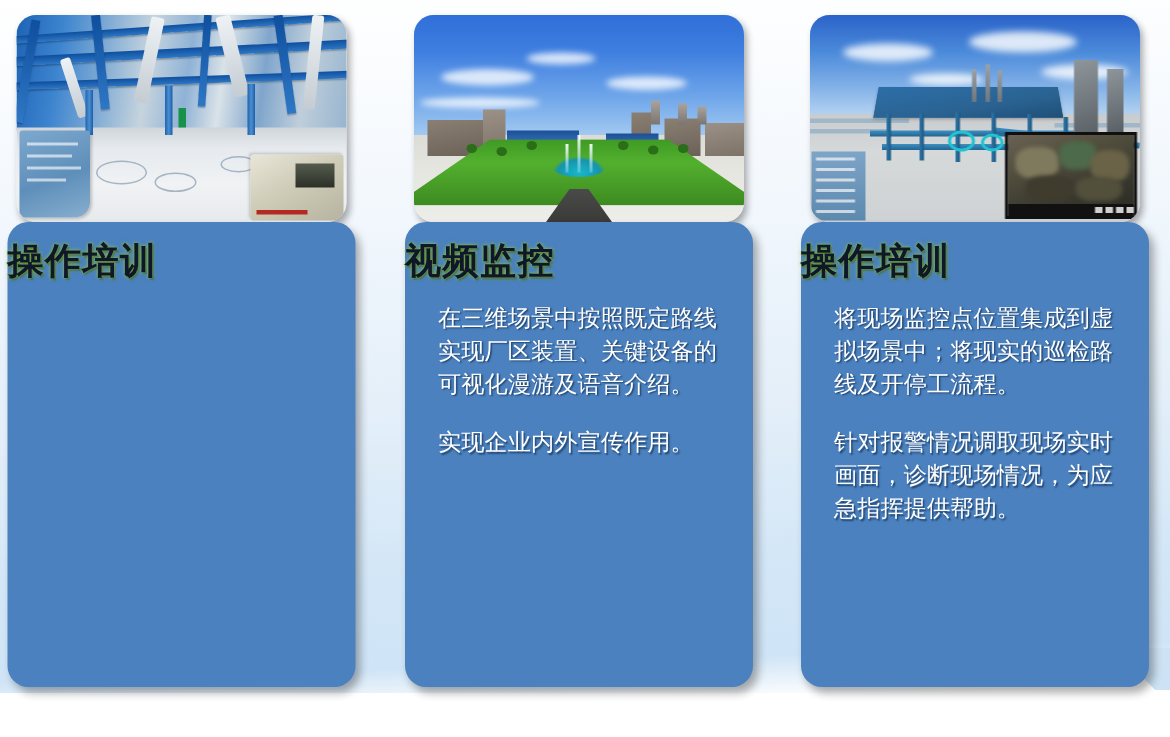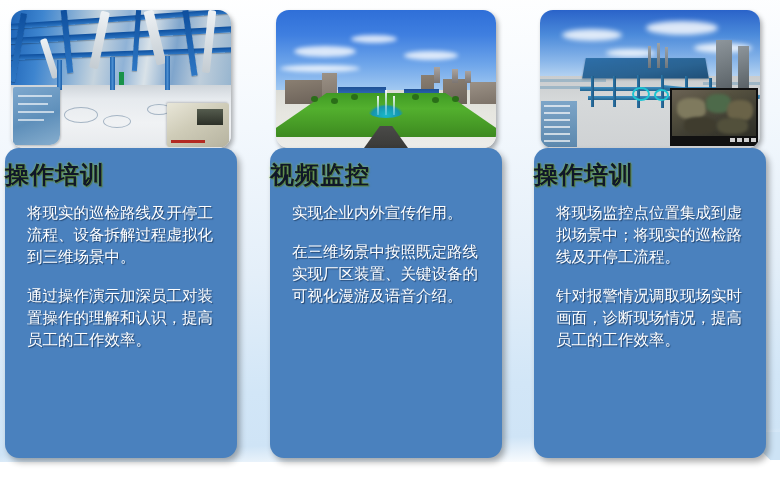--- a/index.html
+++ b/index.html
@@ -359,24 +359,20 @@
             <i style="top:24px;width:36px;"></i>
             <i style="top:32px;width:26px;"></i>
           </div>
 
           <div class="equip"></div>
         </div>
       </div>
 
       <div class="body">
         <div class="title">操作培训</div>
-        <div class="para-wrap">
-          <p class="para">将现实的巡检路线及开停工流程、设备拆解过程虚拟化到三维场景中。</p>
-          <p class="para">通过操作演示加深员工对装置操作的理解和认识，提高员工的工作效率。</p>
-        </div>
       </div>
     </div>
 
     <div class="card c2">
 
       <div class="thumb">
         <div class="thumb-inner sc2">
           <div class="sky"></div>
 
           <div class="cloud" style="left:8%;top:26%;width:62px;height:11px;"></div>
@@ -413,22 +409,22 @@
           <div class="jet" style="left:49.5%;top:58%;height:18%;"></div>
           <div class="jet" style="left:53%;top:62%;height:14%;"></div>
 
           <div class="road"></div>
         </div>
       </div>
 
       <div class="body">
         <div class="title">视频监控</div>
         <div class="para-wrap">
+          <p class="para">在三维场景中按照既定路线实现厂区装置、关键设备的可视化漫游及语音介绍。</p>
           <p class="para">实现企业内外宣传作用。</p>
-          <p class="para">在三维场景中按照既定路线实现厂区装置、关键设备的可视化漫游及语音介绍。</p>
         </div>
       </div>
     </div>
 
     <div class="card c3">
 
       <div class="thumb">
         <div class="thumb-inner sc3">
           <div class="sky"></div>
 
@@ -488,19 +484,19 @@
                 <s style="left:79px;"></s>
             </div>
           </div>
         </div>
       </div>
 
       <div class="body">
         <div class="title">操作培训</div>
         <div class="para-wrap">
           <p class="para">将现场监控点位置集成到虚拟场景中；将现实的巡检路线及开停工流程。</p>
-          <p class="para">针对报警情况调取现场实时画面，诊断现场情况，提高员工的工作效率。</p>
+          <p class="para">针对报警情况调取现场实时画面，诊断现场情况，为应急指挥提供帮助。</p>
         </div>
       </div>
     </div>
 
   </div>
 </div>
 
 </body></html>

